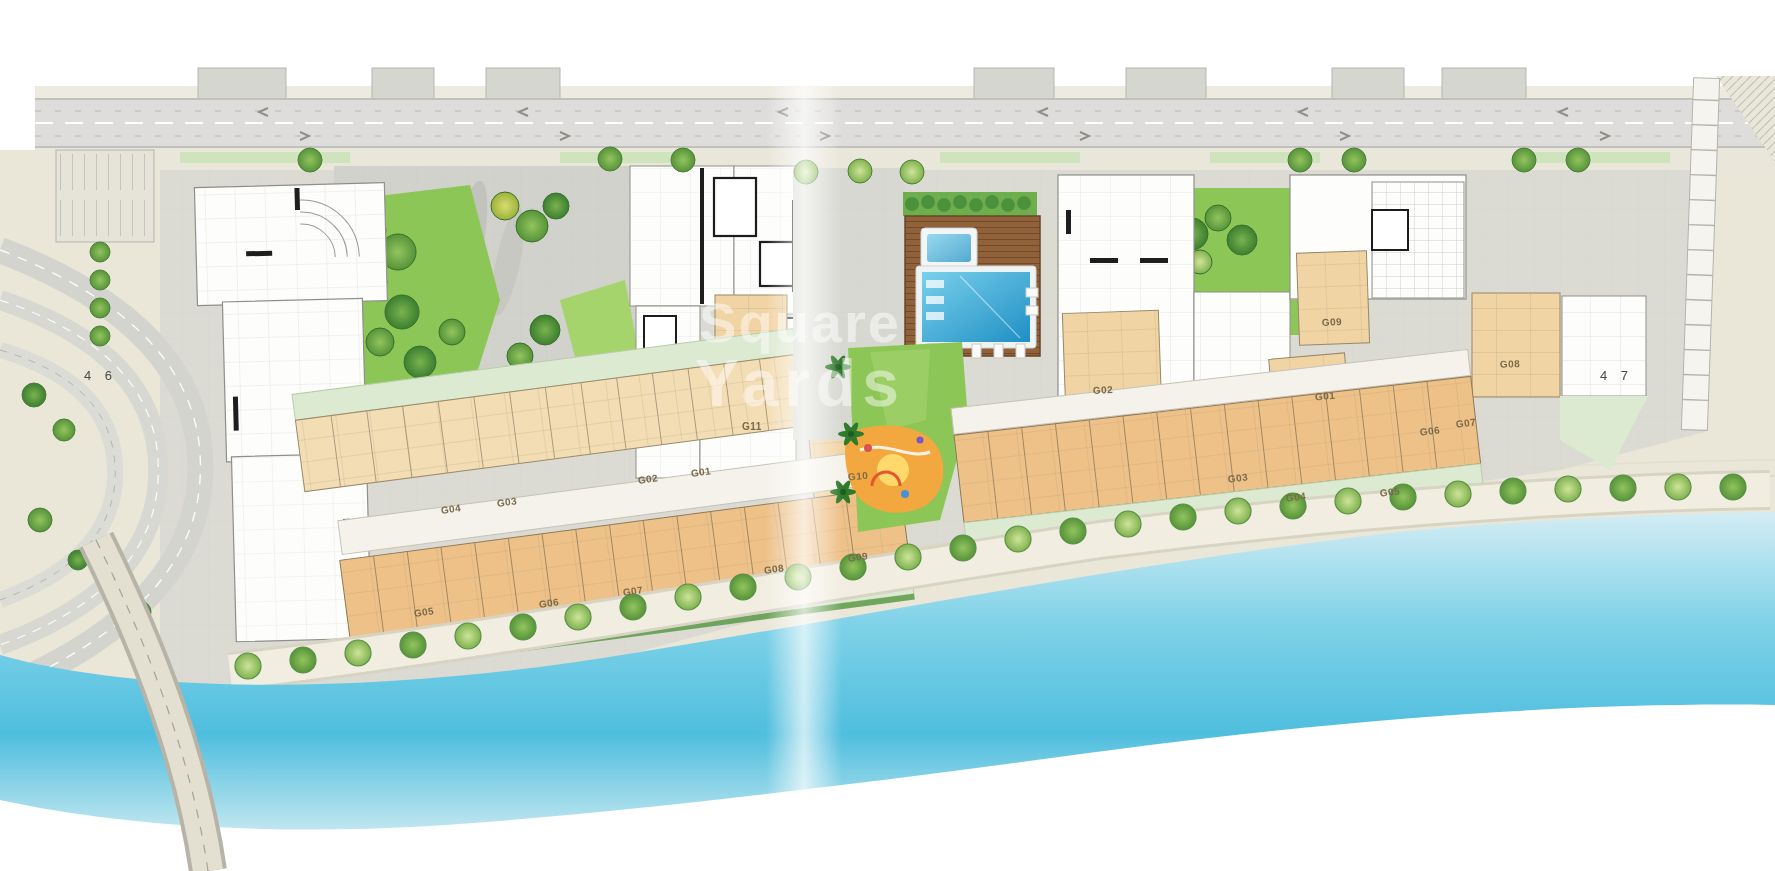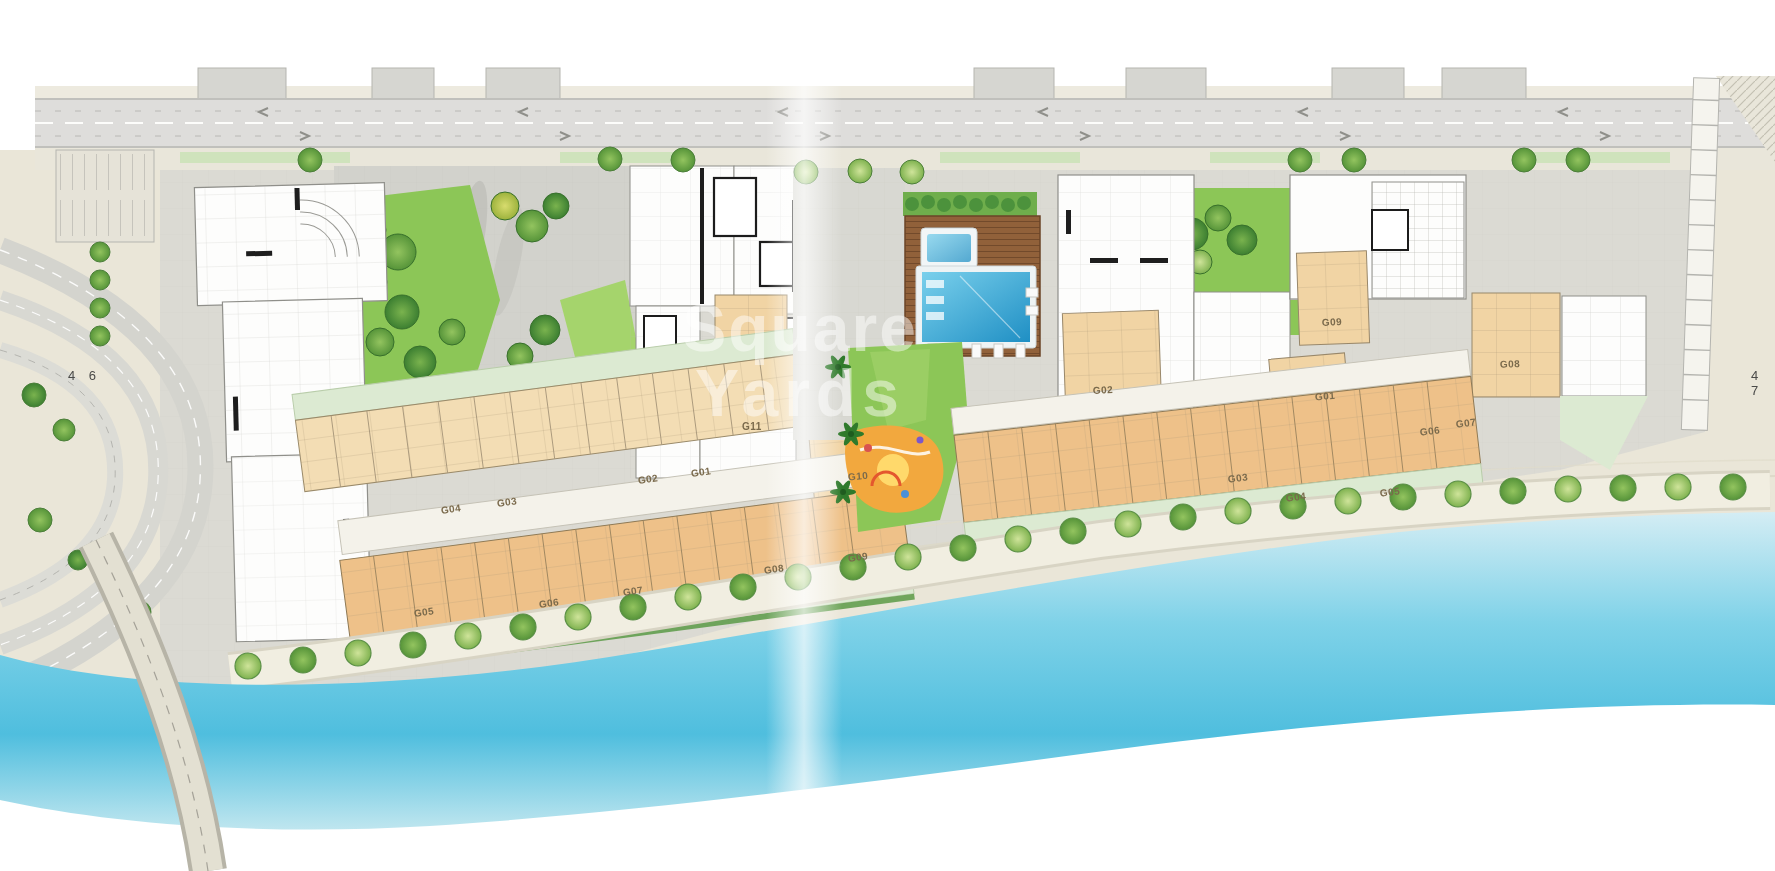--- a/index.html
+++ b/index.html
@@ -13,25 +13,25 @@
     --playground:#f2a83e; --playground-yellow:#ffd96b;
     --label-text:#7a6a4c; --page-number:#4a4a48; --watermark:rgba(255,255,255,0.48);
   }
   html,body{margin:0;padding:0;background:#fff;}
   .canvas{position:relative;width:1775px;height:871px;background:var(--page-bg);
           overflow:hidden;font-family:"Liberation Sans",sans-serif;}
   .canvas svg{position:absolute;left:0;top:0;}
   .gutter{position:absolute;left:766px;top:0;width:76px;height:871px;pointer-events:none;
           background:linear-gradient(90deg,rgba(255,255,255,0),rgba(255,255,255,.7) 50%,rgba(255,255,255,0));}
   .page-number{position:absolute;font-size:13px;letter-spacing:5px;color:var(--page-number);}
-  .page-number.left{left:68px;top:368px;}
-  .page-number.right{left:1751px;top:368px;}
+  .page-number.left{left:84px;top:368px;}
+  .page-number.right{left:1600px;top:368px;}
   .watermark{position:absolute;left:628px;top:296px;width:344px;text-align:center;
              color:var(--watermark);font-weight:bold;line-height:.98;pointer-events:none;}
-  .watermark .wm1{font-size:66px;letter-spacing:2px;}
+  .watermark .wm1{font-size:56px;letter-spacing:2px;}
   .watermark .wm2{font-size:66px;letter-spacing:6px;}
   .unit-label{position:absolute;font-size:10px;font-weight:bold;color:var(--label-text);
               letter-spacing:.5px;white-space:nowrap;}
 </style>
 </head>
 <body>
 
 <div class="canvas">
 
 <svg width="1775" height="871" viewBox="0 0 1775 871">

